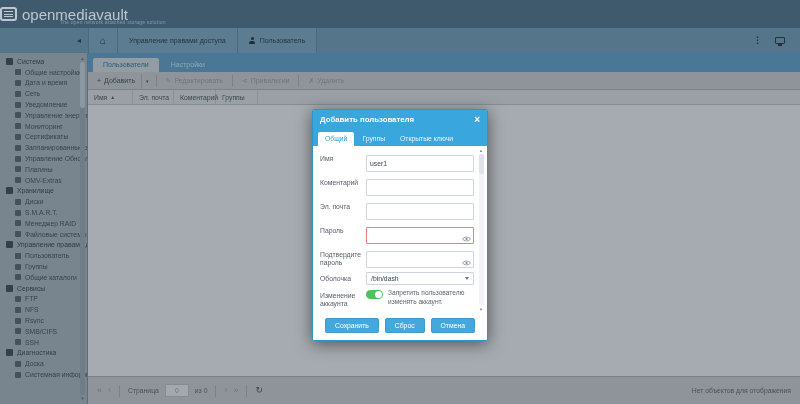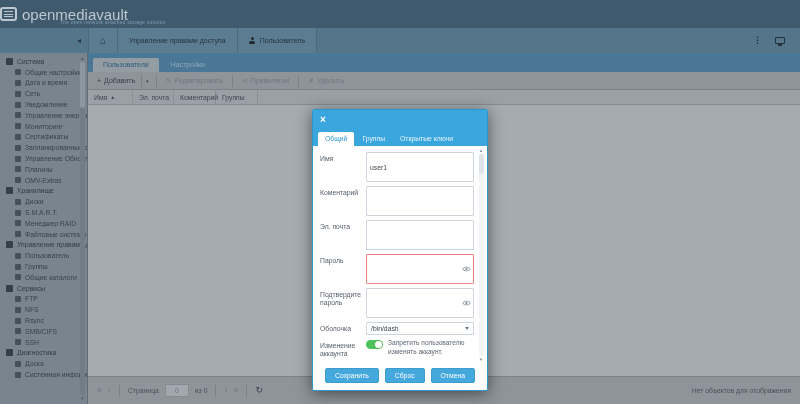--- a/index.html
+++ b/index.html
@@ -72,21 +72,21 @@
   .mhead { height:19px; background:#3aa6de; display:flex; align-items:center; padding:0 7px; color:#fff; border-radius:1px 1px 0 0; }
   .mtitle { font-size:7.8px; font-weight:bold; flex:1; }
   .mclose { font-size:10px; font-weight:bold; line-height:1; }
   .mtabs { height:17px; background:#3aa6de; display:flex; align-items:flex-end; padding-left:5px; gap:1px; }
   .mtab { font-size:6.8px; color:#eaf4fb; padding:3px 7px 4px; }
   .mtab.active { background:#fff; color:#2f9ad2; border-radius:2px 2px 0 0; }
   .mbody { position:relative; padding:6px 13px 1px 7px; background:#fff; }
   .frow { display:flex; margin-bottom:4px; }
   .flabel { width:46px; flex:none; font-size:6.8px; color:#57606a; padding-top:3px; line-height:1.25; }
   .ffield { flex:1; position:relative; min-width:0; }
-  .finput { width:100%; height:30px; border:1px solid #cdd6de; border-radius:1px; font-size:6.8px; padding:0 3px; color:#3b4650; font-family:inherit; background:#fff; }
+  .finput { width:100%; height:17px; border:1px solid #cdd6de; border-radius:1px; font-size:6.8px; padding:0 3px; color:#3b4650; font-family:inherit; background:#fff; }
   .finput.invalid { border-color:#e4837b; }
   .eye { position:absolute; right:3px; top:4px; }
   .fselect { height:13px; border:1px solid #cdd6de; border-radius:1px; font-size:6.8px; color:#3b4650; display:flex; align-items:center; justify-content:space-between; padding:0 4px; }
   .caret-down { width:0; height:0; border-left:2.5px solid transparent; border-right:2.5px solid transparent; border-top:3px solid #6d7a85; }
   .togglewrap { display:flex; }
   .toggle { width:17px; height:9px; border-radius:5px; background:#4fc15c; position:relative; flex:none; margin-top:1px; }
   .knob { position:absolute; right:1px; top:1px; width:7px; height:7px; background:#fff; border-radius:50%; }
   .toggletext { font-size:6.6px; color:#5d6770; margin-left:5px; line-height:1.35; }
   .mscroll { position:absolute; right:2px; top:2px; bottom:2px; width:8px; display:flex; flex-direction:column; align-items:center; justify-content:space-between; font-size:4.5px; color:#8a939b; }
   .mtrack { flex:1; width:5px; margin:1px 0; background:#f2f4f6; border-radius:2px; position:relative; }
@@ -324,20 +324,21 @@
       <span class="psep"></span>
       <span class="refresh">↻</span>
       <span class="pspacer"></span>
       <span class="empty">Нет объектов для отображения</span>
     </div>
   </div>
 </div>
 
 <div class="modal">
   <div class="mhead">
+    <span class="mtitle">Добавить пользователя</span>
     <span class="mclose">×</span>
   </div>
   <div class="mtabs">
     <div class="mtab active">Общий</div>
     <div class="mtab">Группы</div>
     <div class="mtab">Открытые ключи</div>
   </div>
   <div class="mbody">
     <div class="frow">
       <div class="flabel">Имя</div>

